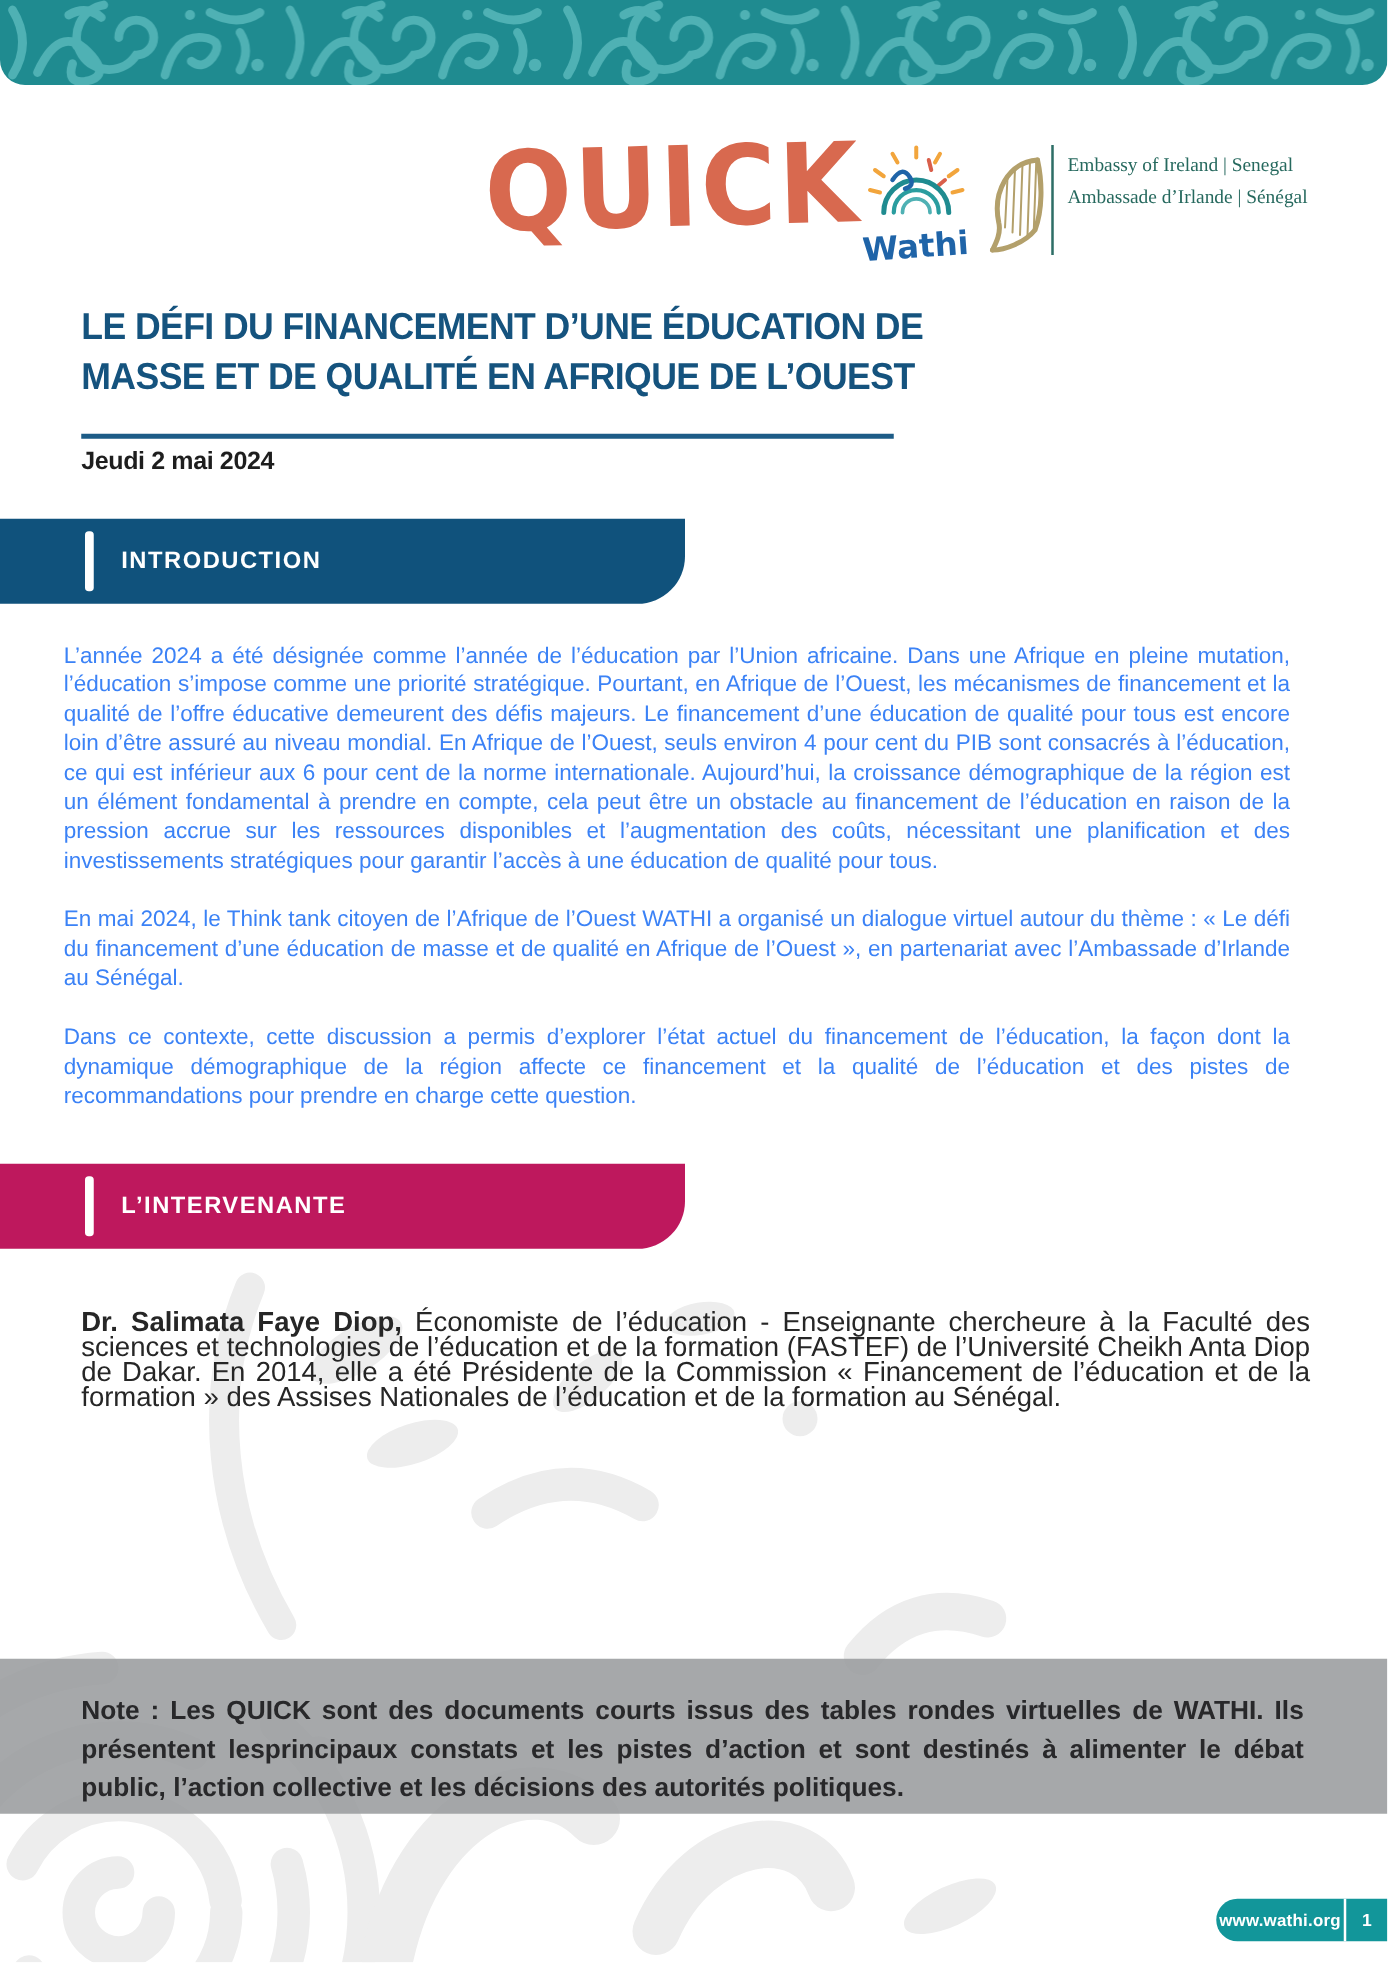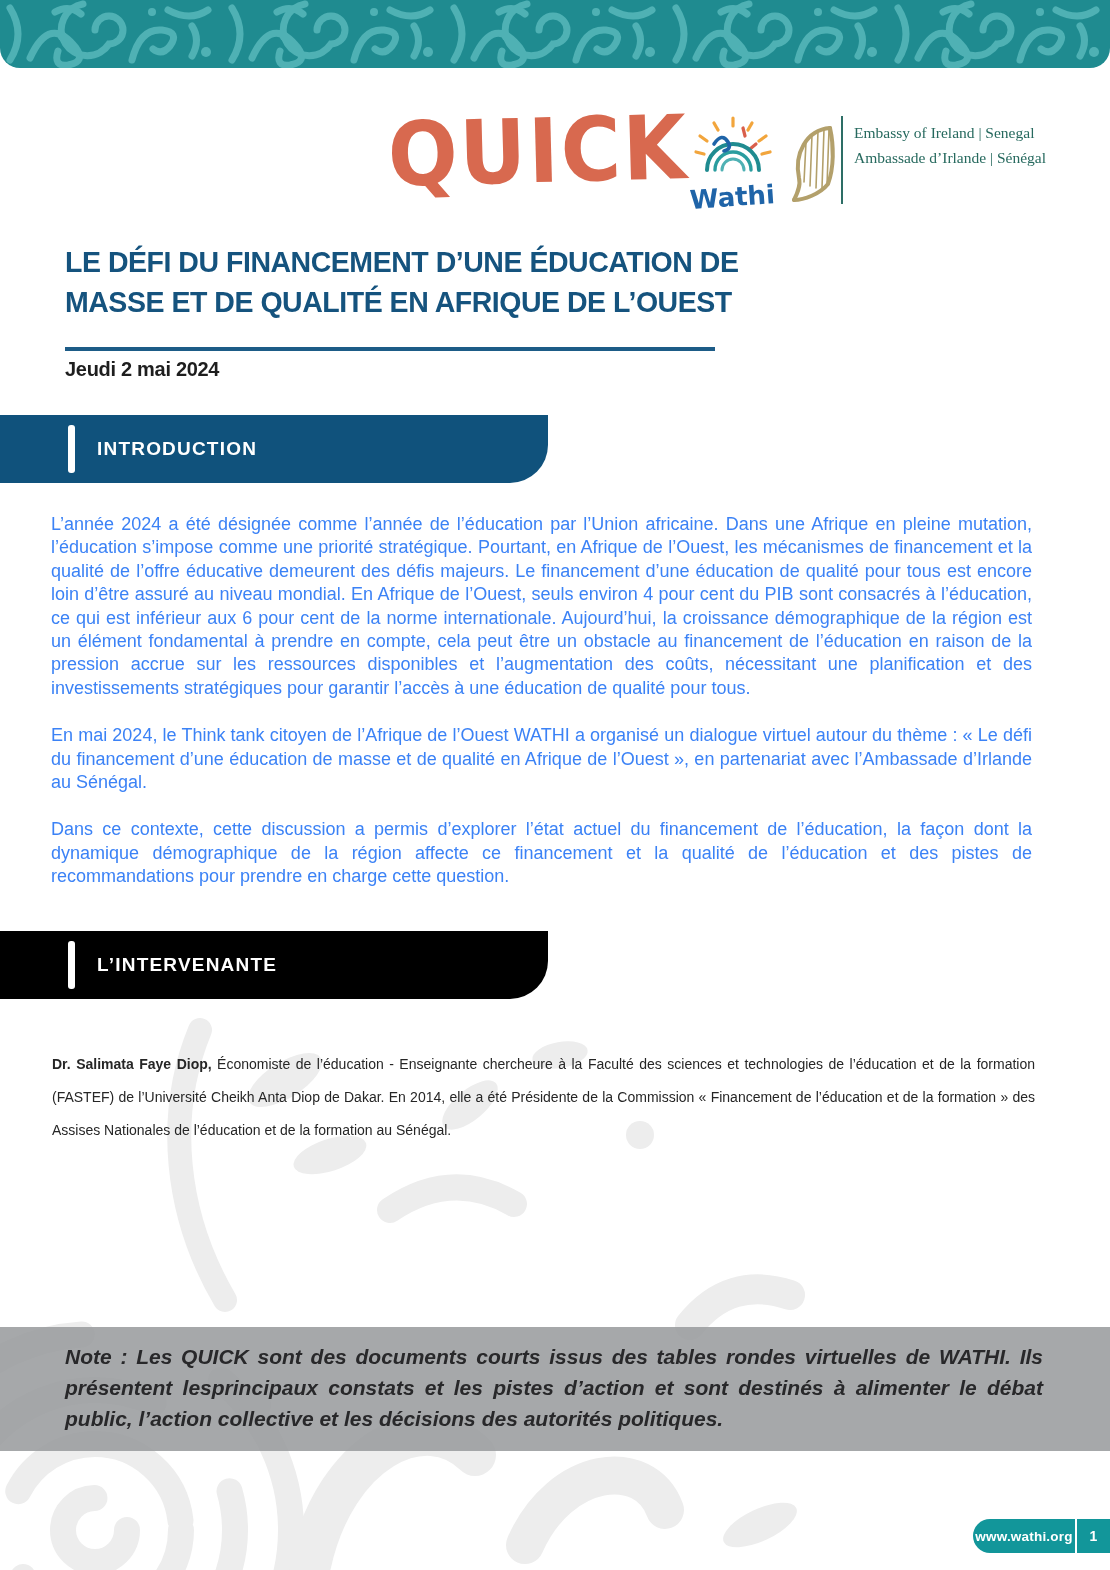--- a/index.html
+++ b/index.html
@@ -49,58 +49,58 @@
     font-size:20px; font-weight:bold; color:#1e1e1e;
     letter-spacing:-0.3px;
   }
 
   
   .section-banner {
     position:absolute; left:0; width:548px; height:68px;
     border-radius:0 0 38px 0; display:flex; align-items:center;
   }
   .banner-intro { top:415px; background:#10527c; }
-  .banner-interv { top:931px; background:#000000; }
+  .banner-interv { top:931px; background:#be185d; }
   .banner-bar {
     width:7px; height:48px; margin-left:68px; background:#ffffff; border-radius:3px;
     flex:0 0 auto;
   }
   .banner-label {
     margin-left:22px; color:#ffffff; font-weight:bold; font-size:19px;
     letter-spacing:1.2px;
   }
 
   
   .body-copy {
     position:absolute; left:51px; top:513px; width:981px;
     font-size:18px; line-height:23.4px; color:#3b82f6; text-align:justify;
     z-index:2;
   }
   .body-copy p { margin:0 0 24px 0; }
 
   .speaker-copy {
-    position:absolute; left:52px; top:1048px; width:983px;
-    font-size:14px; line-height:33px; color:#262626; text-align:justify;
+    position:absolute; left:65px; top:1048px; width:983px;
+    font-size:22px; line-height:20px; color:#262626; text-align:justify;
     z-index:2;
   }
   .speaker-copy .speaker-name { font-weight:bold; }
 
   
   .watermark {
     position:absolute; left:0; top:985px; width:910px; height:585px; z-index:0;
   }
 
   
   .note-band {
     position:absolute; left:0; top:1327px; width:1110px; height:124px;
     background:rgba(151,153,155,0.85); z-index:1;
   }
   .note-text {
-    position:absolute; left:65px; top:14px; width:978px;
-    font-size:21px; line-height:31px; font-weight:bold; font-style:italic;
+    position:absolute; left:65px; top:26px; width:978px;
+    font-size:21px; line-height:31px; font-weight:bold; 
     color:#28282a; text-align:justify;
   }
 
   
   .footer-pill {
     position:absolute; left:973px; top:1519px; width:137px; height:34px;
     background:#12969a; border-radius:17px 0 0 17px;
     display:flex; align-items:stretch; z-index:3;
   }
   .footer-url {

